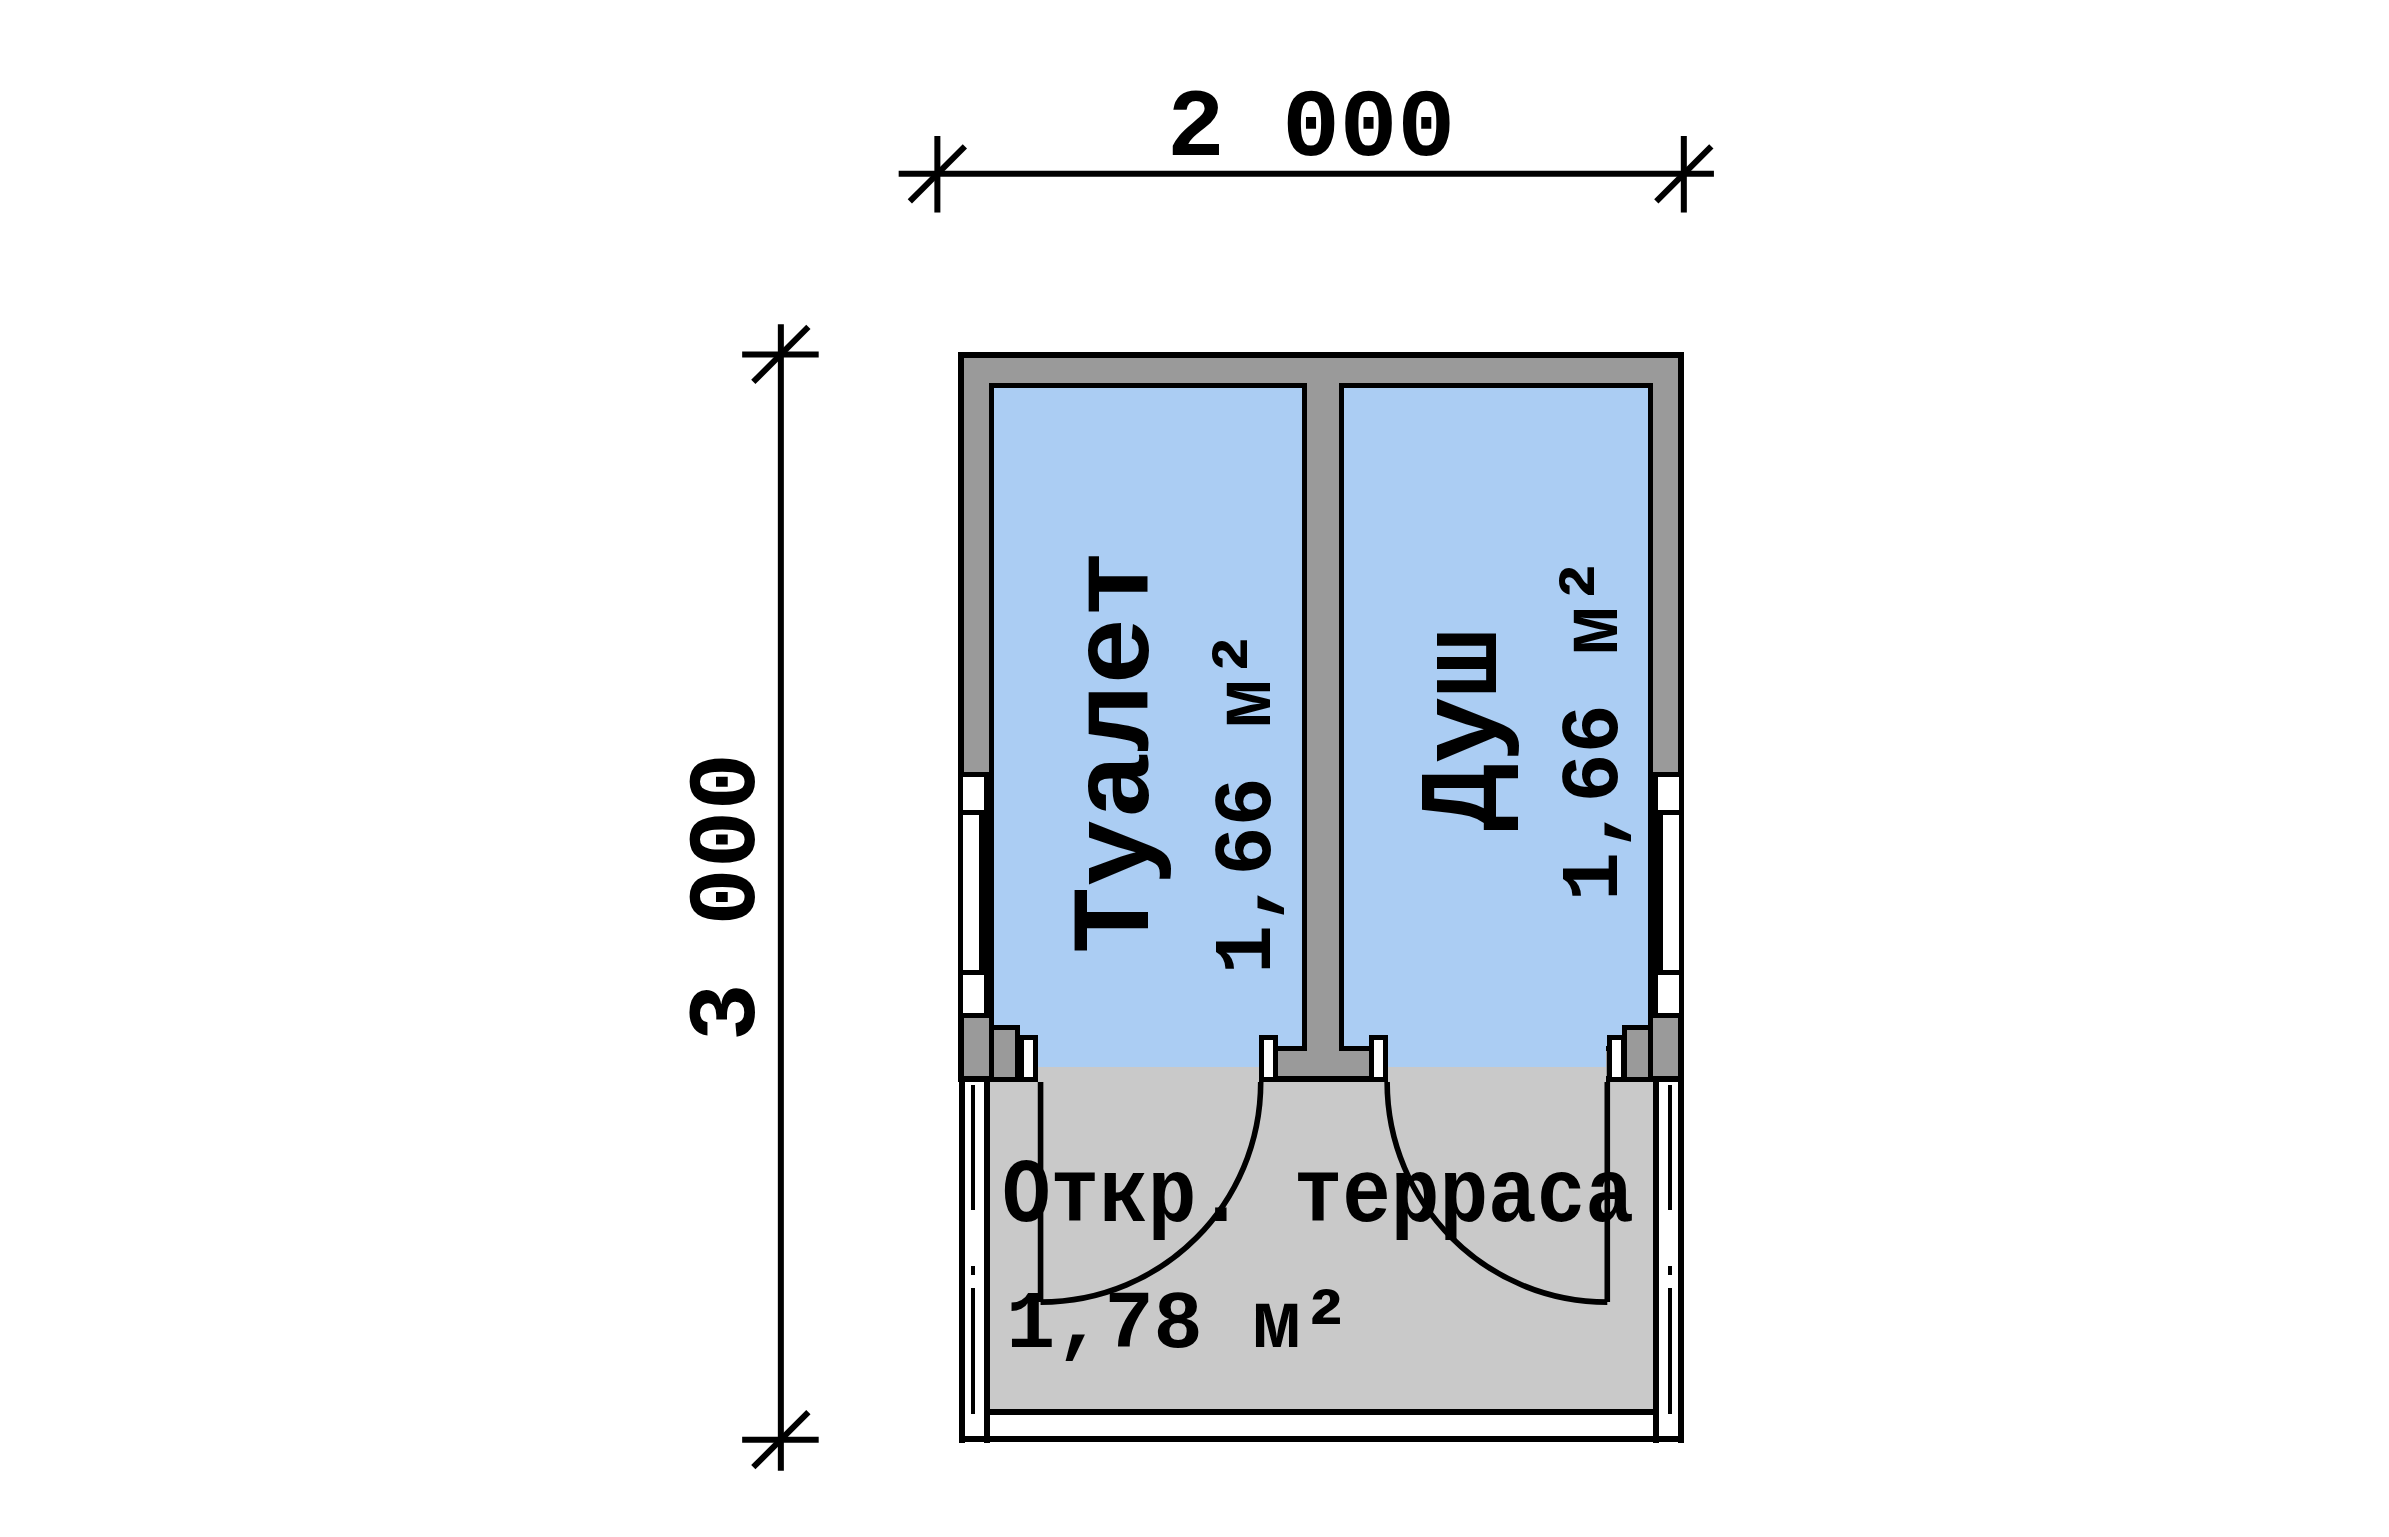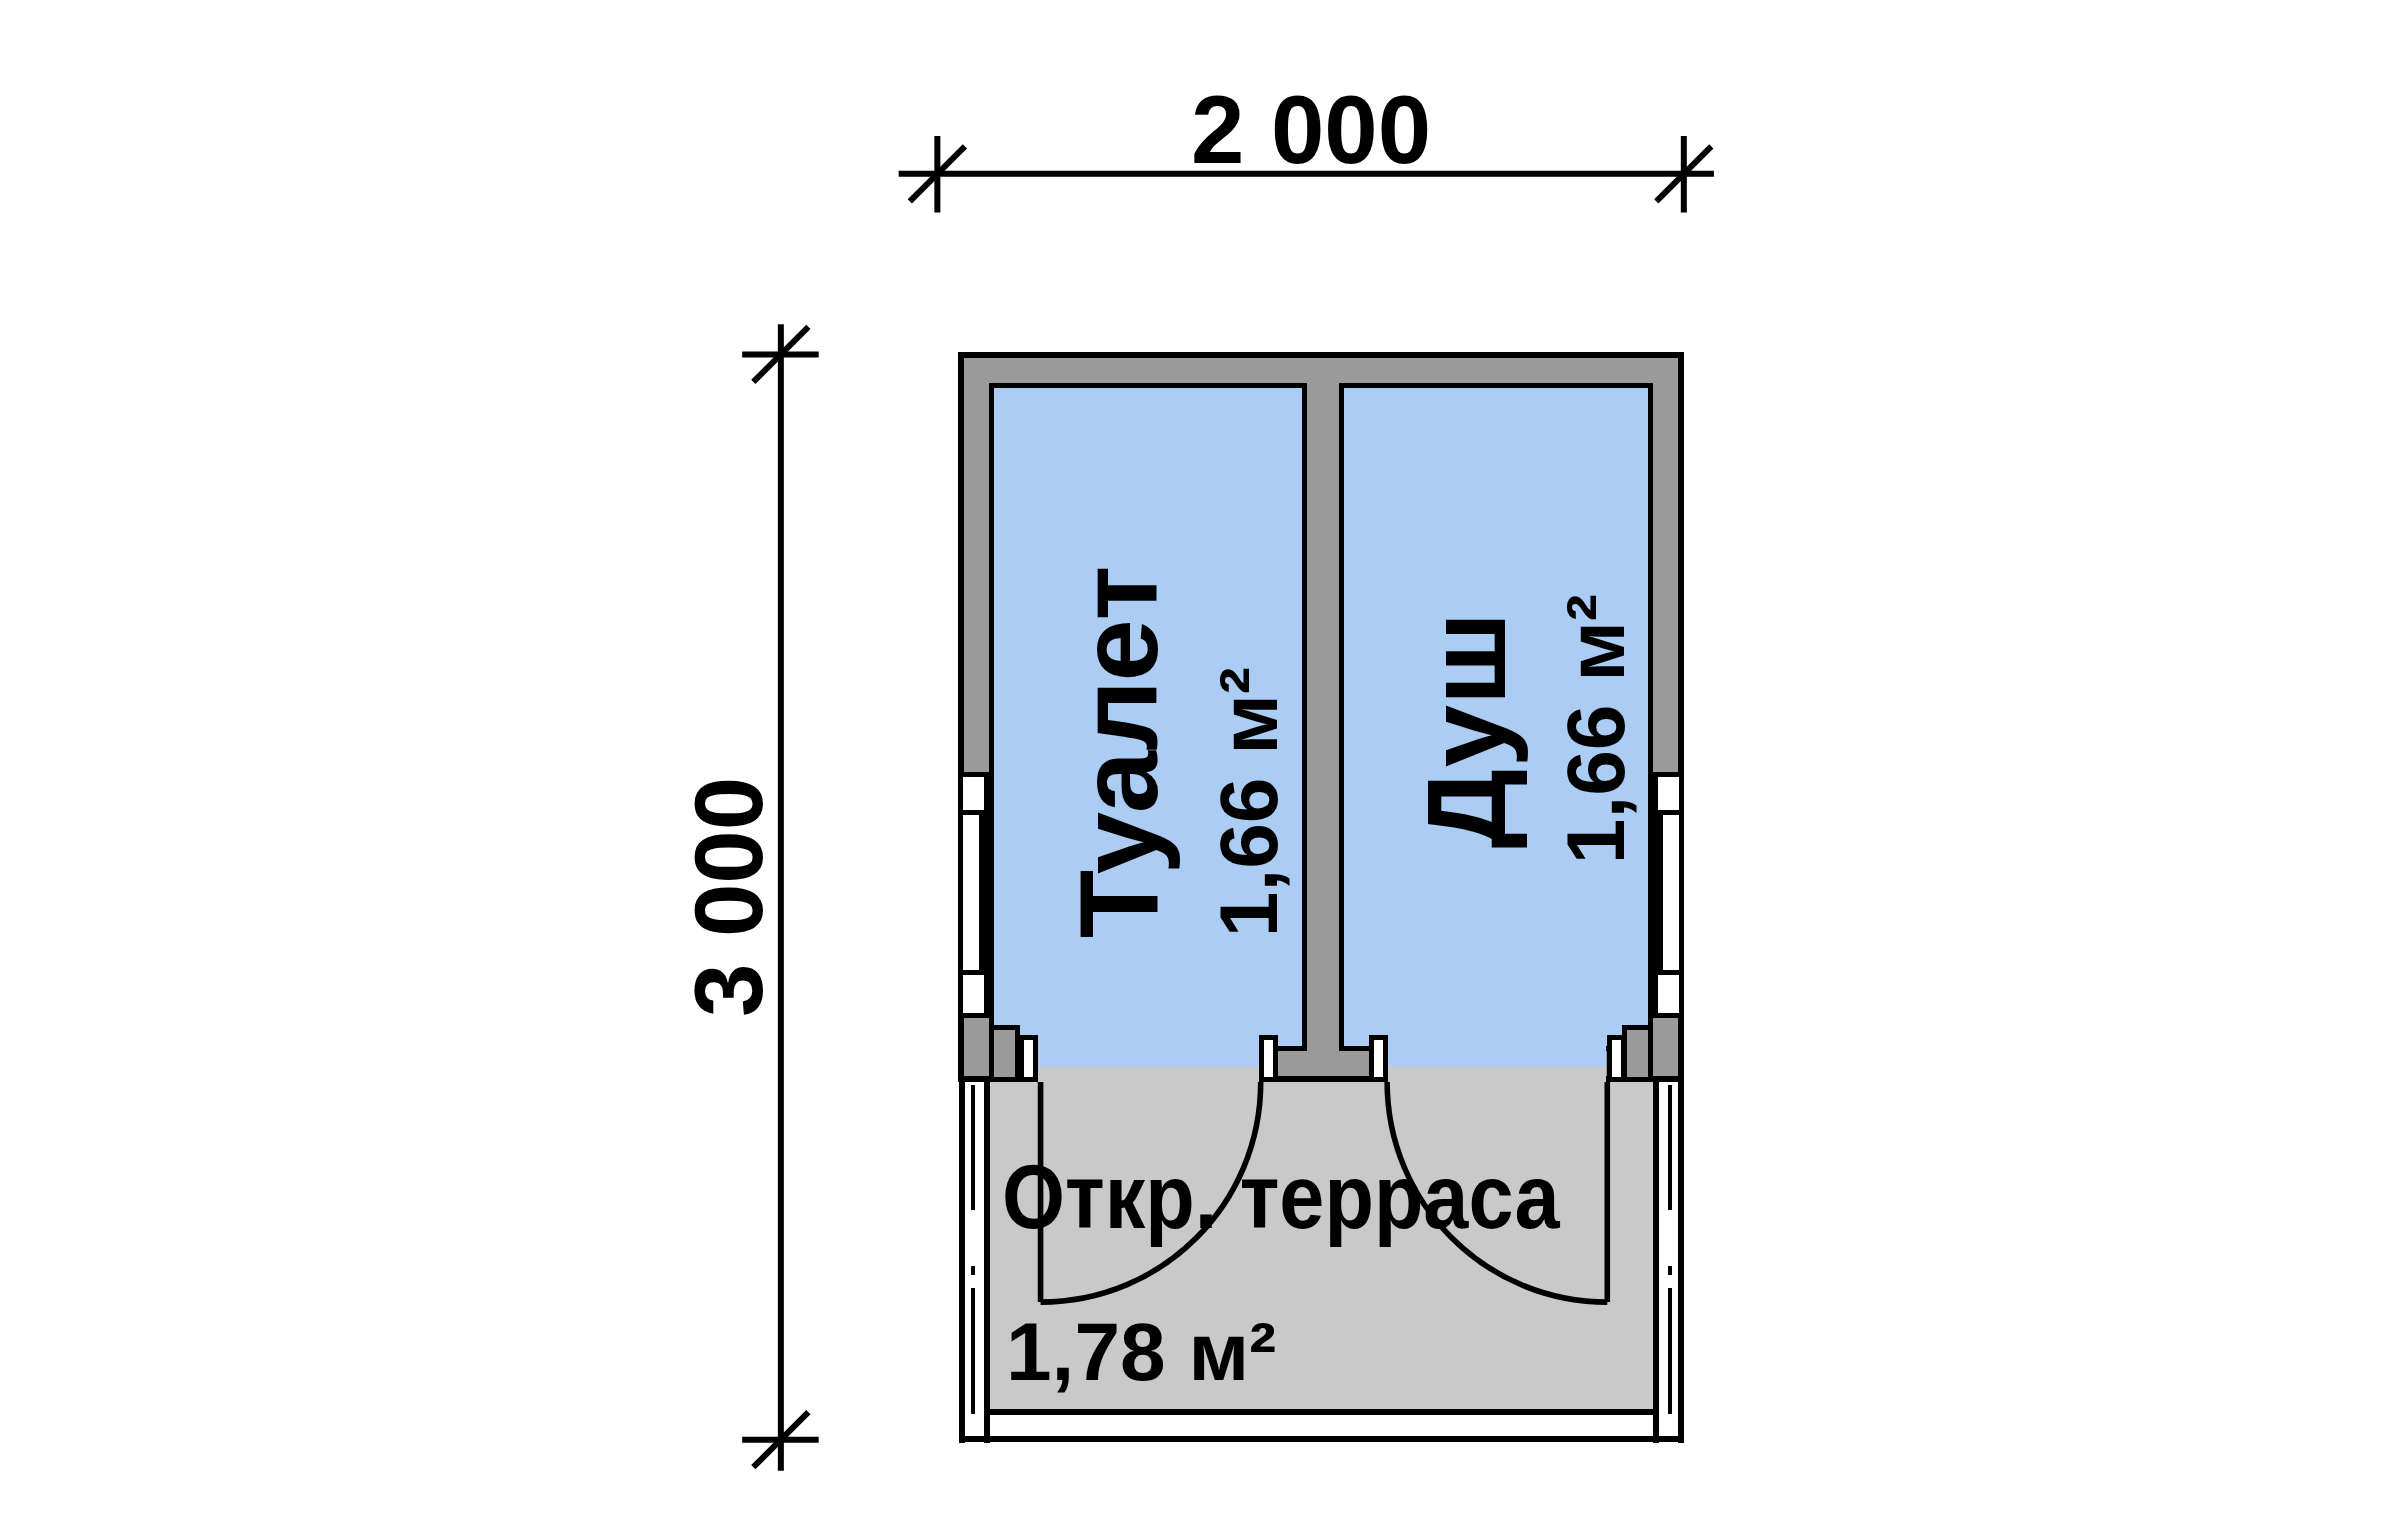--- a/index.html
+++ b/index.html
@@ -1,18 +1,18 @@
 <!DOCTYPE html>
 <html style="font-size:13.8px"><head>
 <meta charset="utf-8">
 <style>
   html,body{margin:0;padding:0;background:#fff;}
   #canvas{
     position:relative;width:2389px;height:1537px;background:var(--bg,#fff);
-    font-family:Liberation Sans, sans-serif;overflow:hidden;
+    font-family:Liberation Mono, monospace;overflow:hidden;
   }
   .abs{position:absolute;box-sizing:border-box;}
   
   .walls{background:var(--wall,#9a9a9a);border:6px solid var(--line,#000);}
   .room{background:var(--room,#abcdf3);border:5.2px solid var(--line,#000);}
   .step{background:var(--wall,#9a9a9a);border:5.2px solid var(--line,#000);}
   .window{background:#fff;border:5.2px solid var(--line,#000);}
   .winline{background:var(--line,#000);}
   .jamb{background:#fff;border:5.2px solid var(--line,#000);}
   .patch-blue{background:var(--room,#abcdf3);}
@@ -104,16 +104,16 @@
   <div class="lbl lbl-dim" style="left:1311px;top:82px;transform:translateX(-50%);">2 000</div>
   <div class="lbl lbl-dim rot" style="left:729px;top:897px;">3 000</div>
 
   <div class="lbl lbl-room rot" style="left:1119px;top:752px;">Туалет</div>
   <div class="lbl lbl-area rot" style="left:1249px;top:802px;">1,66 м²</div>
 
   <div class="lbl lbl-room rot" style="left:1467px;top:730px;">Душ</div>
   <div class="lbl lbl-area rot" style="left:1596px;top:729px;">1,66 м²</div>
 
   <div class="lbl lbl-terrace" style="left:1002px;top:1152px;">Откр. терраса</div>
-  <div class="lbl lbl-terrace-area" style="left:1006px;top:1285px;margin-top:26px;">1,78 м²</div>
+  <div class="lbl lbl-terrace-area" style="left:1006px;top:1285px;">1,78 м²</div>
 
 </div>
 
 
 </body></html>

